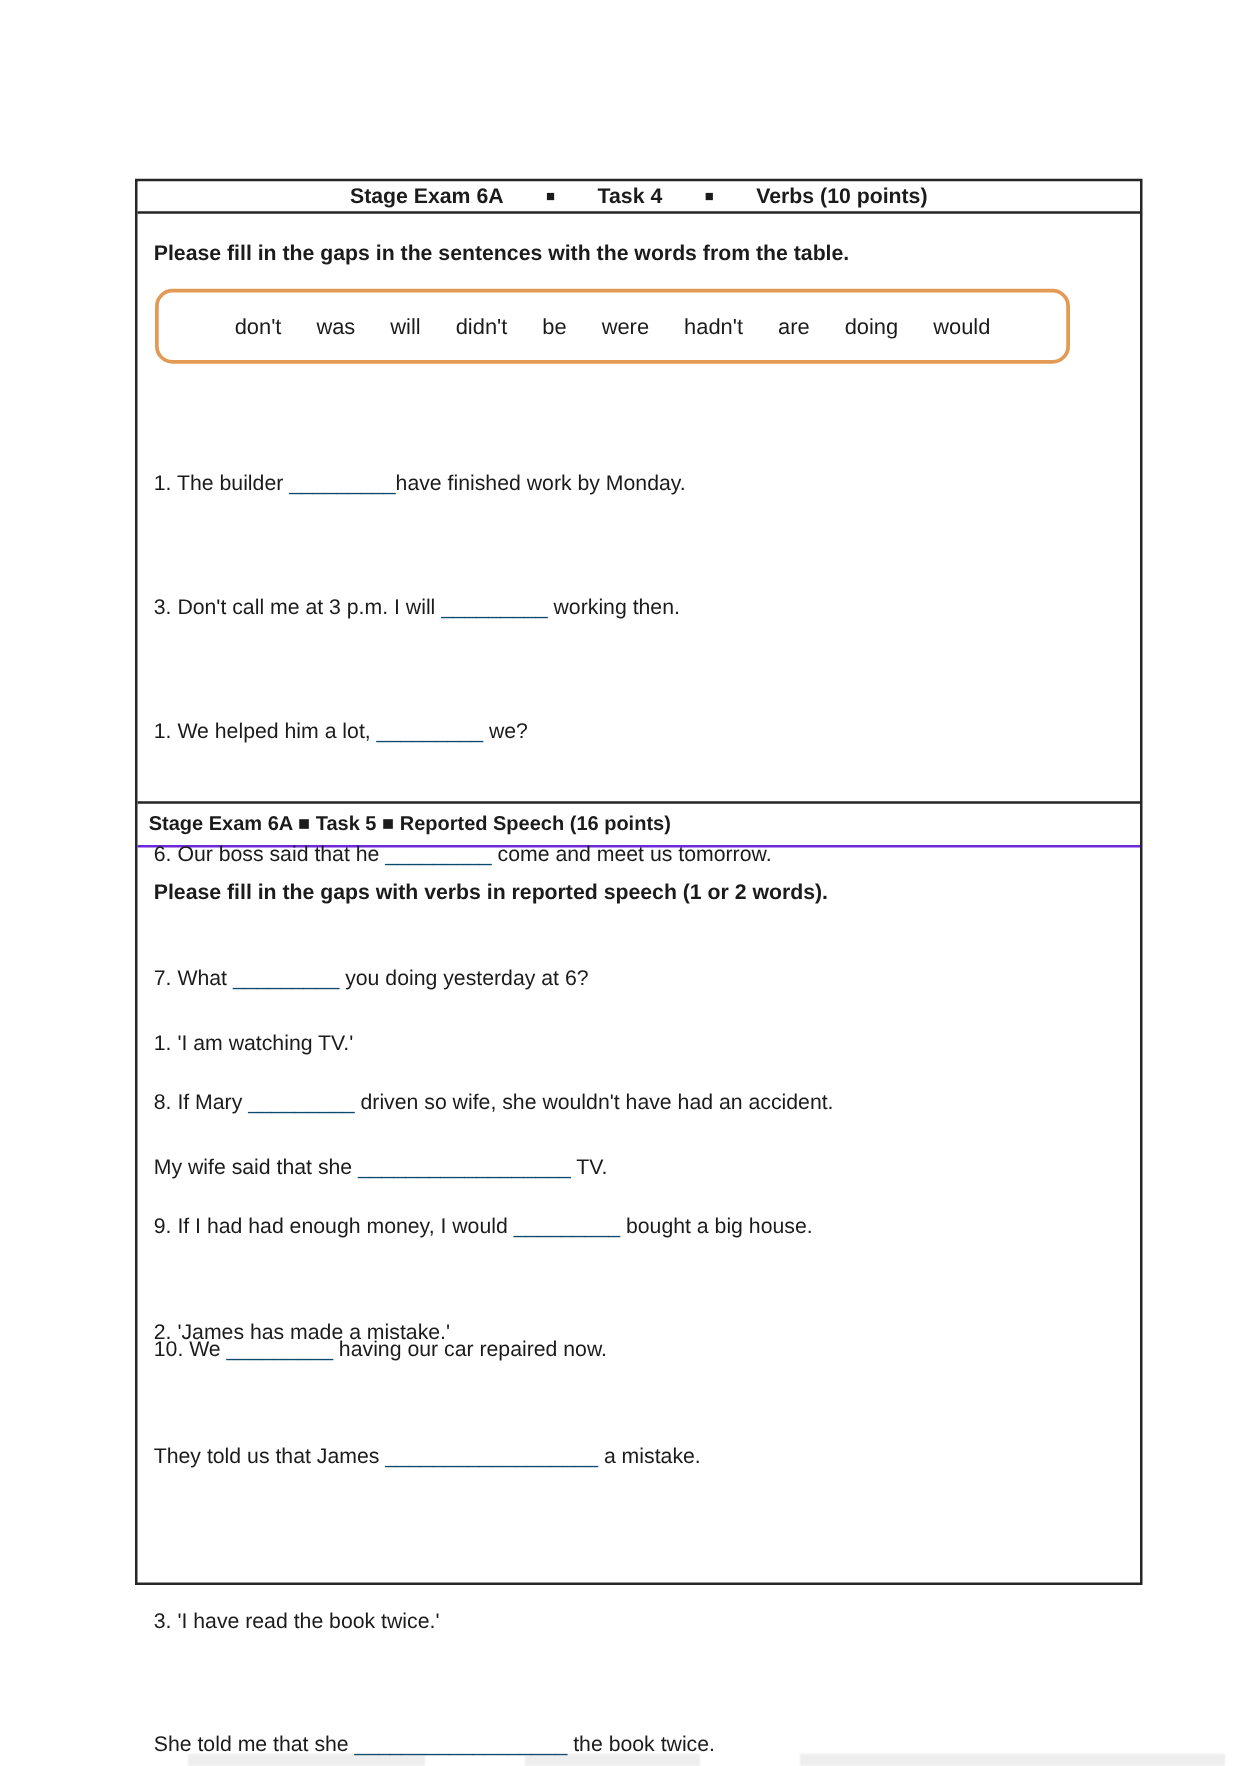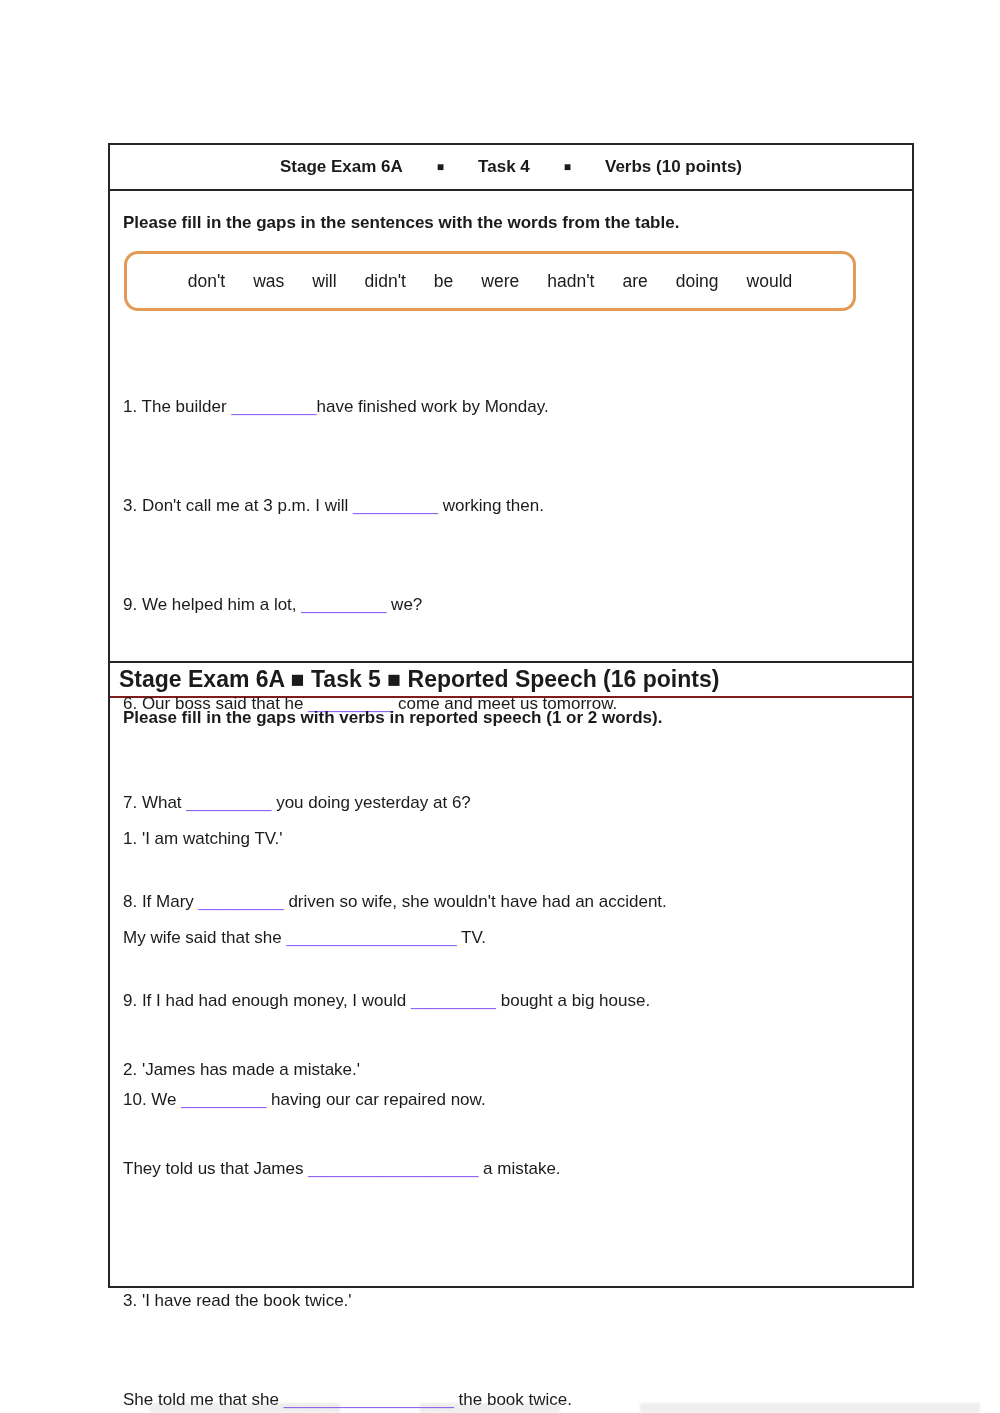--- a/index.html
+++ b/index.html
@@ -7,45 +7,45 @@
   body {
     width:1000px; height:1413px; position:relative;
     font-family:"Liberation Sans", sans-serif;
     color:#1b1b1b;
   }
   .sheet {
     position:absolute; left:108px; top:143px; width:806px;
     border:2px solid #262626; background:#ffffff;
   }
   .hdr-row {
-    height:46px; border-bottom:2px solid #262626;
+    height:26px; border-bottom:2px solid #262626;
     display:flex; align-items:center; justify-content:center; gap:34px;
     font-weight:bold; font-size:17px;
   }
   .hdr-row .bullet { font-size:12px; }
   .t4-body {
     height:472px; border-bottom:2px solid #262626;
     padding:20px 13px;
   }
   .instruction { font-weight:bold; font-size:17px; line-height:24px; }
   .word-bank {
     margin:16px 0 0 1px; width:732px; height:60px;
     border:3px solid #e39a55; border-radius:14px; background:#ffffff;
     display:flex; align-items:center; justify-content:center; gap:28px;
     font-size:17.5px;
   }
   .lines { margin-top:13px; font-size:17px; line-height:33px; white-space:pre-wrap; }
   .t5-hdr {
-    height:35px; border-bottom:2px solid #7f1d1d;
+    height:35px; border-bottom:2px solid #6d28d9;
     display:flex; align-items:center; padding-left:9px;
-    font-weight:bold; font-size:23px;
+    font-weight:bold; font-size:16px;
   }
-  .t5-body { height:588px; padding:8px 13px; }
+  .t5-body { height:588px; padding:24px 13px; }
   .t5-lines { margin-top:26px; font-size:17px; line-height:33px; white-space:pre-wrap; }
-  .gap { color:#8b5cf6; }
+  .gap { color:#0c4a6e; }
   .cutoff {
     position:absolute; left:0; top:1403px; width:1000px; height:10px;
     opacity:0.12; filter:blur(1px);
     background:repeating-linear-gradient(90deg,
       transparent 0 150px, #777 150px 340px, transparent 340px 420px,
       #777 420px 560px, transparent 560px 640px, #777 640px 980px);
   }
 </style>
 </head>
 <body>
@@ -72,21 +72,21 @@
       <span>were</span>
       <span>hadn't</span>
       <span>are</span>
       <span>doing</span>
       <span>would</span>
     </div>
 
     <div class="lines">
       <div><span>1. The builder </span><span class="gap">_________</span><span>have finished work by Monday.</span></div>
       <div><span>3. Don't call me at 3 p.m. I will </span><span class="gap">_________</span><span> working then.</span></div>
-      <div><span>9. We helped him a lot, </span><span class="gap">_________</span><span> we?</span></div>
+      <div><span>1. We helped him a lot, </span><span class="gap">_________</span><span> we?</span></div>
       <div><span>6. Our boss said that he </span><span class="gap">_________</span><span> come and meet us tomorrow.</span></div>
       <div><span>7. What </span><span class="gap">_________</span><span> you doing yesterday at 6?</span></div>
       <div><span>8. If Mary </span><span class="gap">_________</span><span> driven so wife, she wouldn't have had an accident.</span></div>
       <div><span>9. If I had had enough money, I would </span><span class="gap">_________</span><span> bought a big house.</span></div>
       <div><span>10. We </span><span class="gap">_________</span><span> having our car repaired now.</span></div>
     </div>
   </div>
 
   <div class="t5-hdr">
     <span>Stage Exam 6A ■ Task 5 ■ Reported Speech (16 points)</span>

